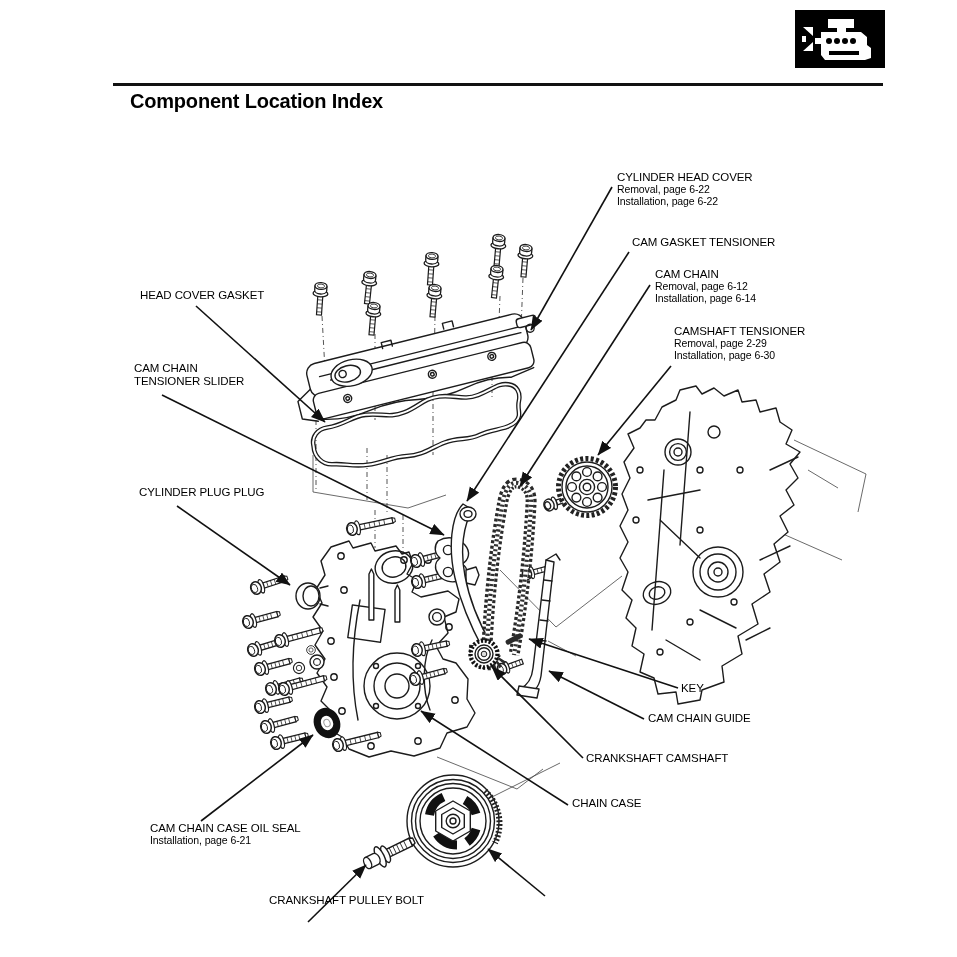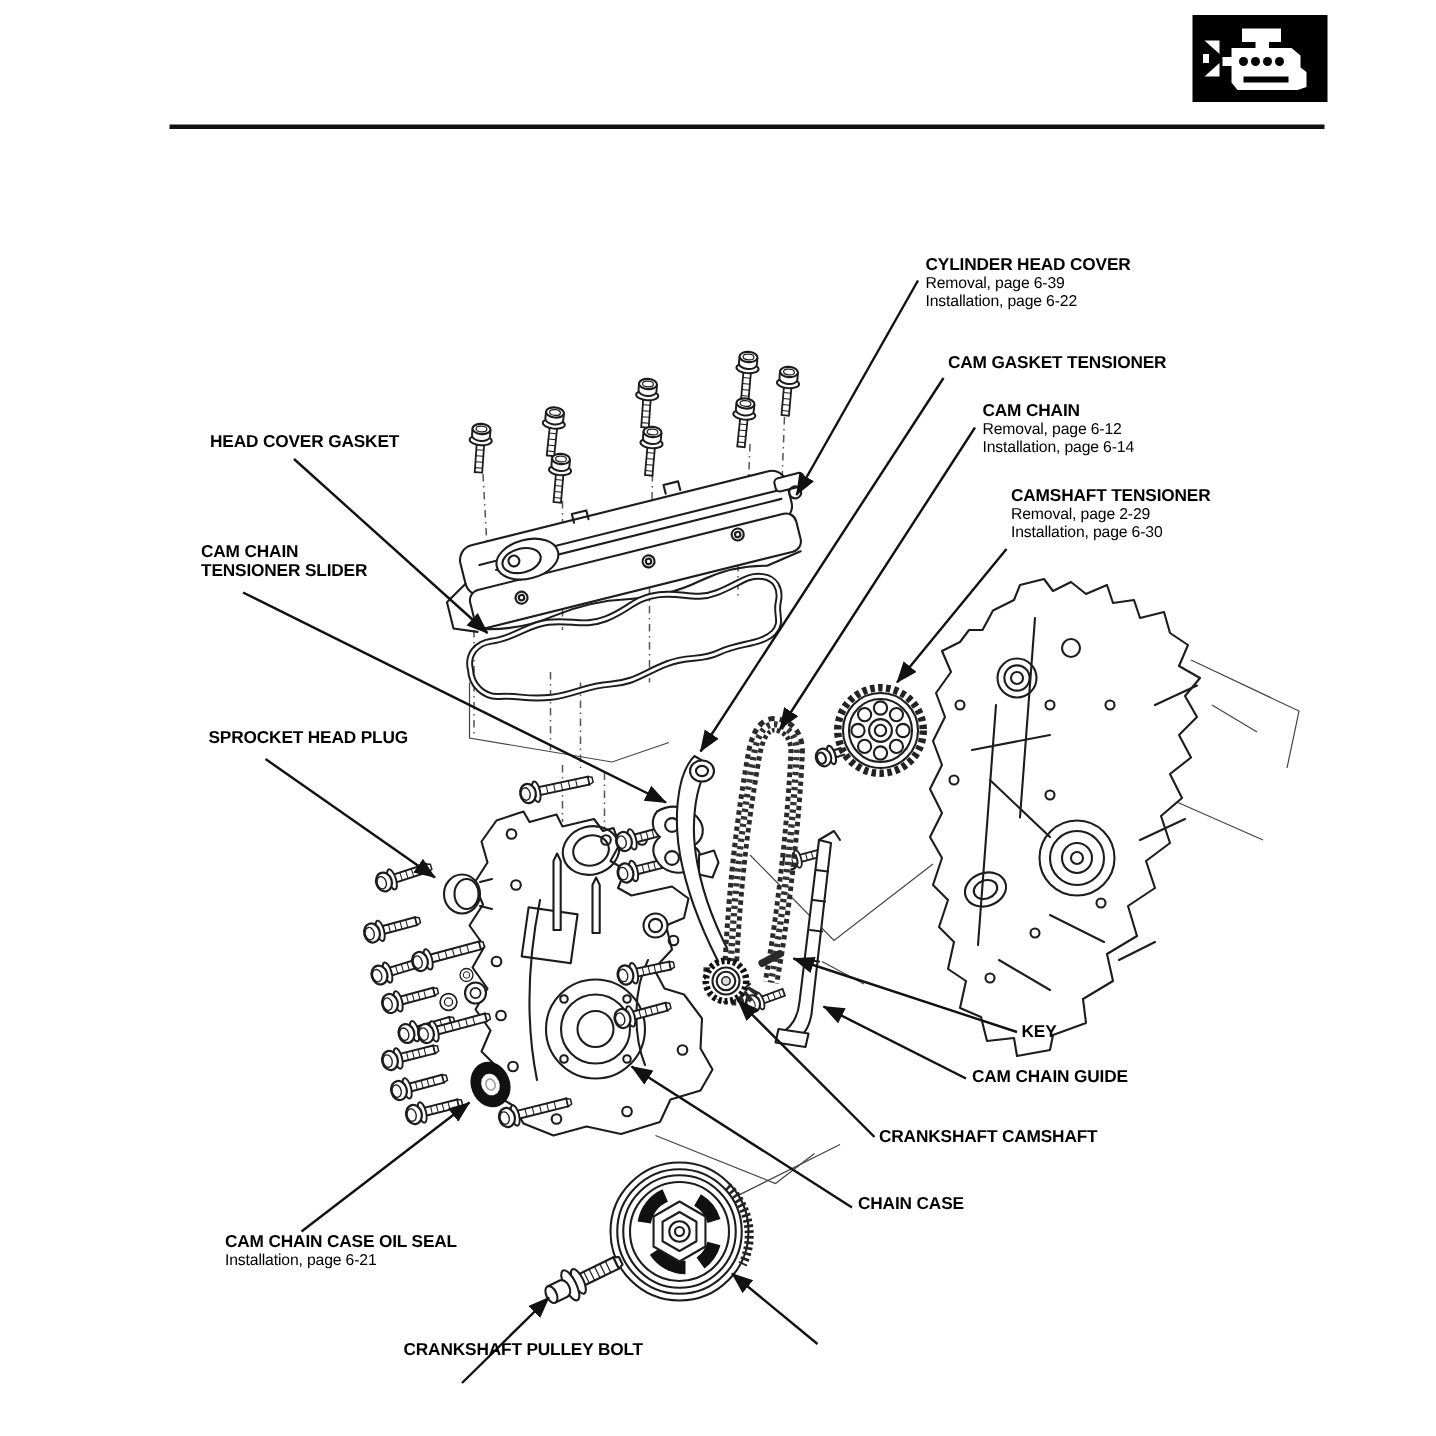--- a/index.html
+++ b/index.html
@@ -3,21 +3,21 @@
 <meta charset="utf-8">
 <style>
   html,body{margin:0;padding:0;background:#fff;}
   .page{position:relative;width:957px;height:957px;background:#fff;overflow:hidden;
         font-family:"Liberation Sans",sans-serif;color:#000;}
   .hdr-rule{position:absolute;left:113px;top:83px;width:770px;height:3px;background:#111;}
   .page-title{position:absolute;left:130px;top:90px;font-size:20px;font-weight:bold;
               letter-spacing:-.2px;}
   .eng-icon{position:absolute;left:795px;top:10px;width:90px;height:58px;background:#000;}
   .lbl{position:absolute;white-space:nowrap;}
-  .lbl .b{font-size:11.5px;font-weight:bold;line-height:13px;letter-spacing:-.1px;}
+  .lbl .b{font-size:11.5px;font-weight:normal;line-height:13px;letter-spacing:-.1px;}
   .lbl .s{font-size:10.5px;font-weight:normal;line-height:11.5px;letter-spacing:-.1px;}
   svg{position:absolute;left:0;top:0;}
   .art{stroke:#1c1c1c;fill:none;stroke-width:1.4;stroke-linejoin:round;stroke-linecap:round;}
   .artw{stroke:#1c1c1c;fill:#fff;stroke-width:1.4;stroke-linejoin:round;}
   .thin{stroke:#444;fill:none;stroke-width:.8;}
   .dashv{stroke:#555;fill:none;stroke-width:1;stroke-dasharray:5 3 1 3;}
   .leader{stroke:#111;fill:none;stroke-width:1.6;}
 </style>
 </head>
 <body>
@@ -37,20 +37,21 @@
       <g fill="#000">
         <circle cx="34" cy="31" r="3"></circle>
           <circle cx="42" cy="31" r="3"></circle>
         <circle cx="50" cy="31" r="3"></circle>
           <circle cx="58" cy="31" r="3"></circle>
         <rect x="34" y="41" width="30" height="4"></rect>
       </g>
     </svg>
   </div>
   <div class="hdr-rule"></div>
+  <div class="page-title">Component Location Index</div>
 
   <svg width="957" height="957" viewBox="0 0 957 957">
     <defs>
       <marker id="ah" markerWidth="10" markerHeight="8" refX="8.6" refY="3.5" orient="auto">
         <path d="M0,0 L9,3.5 L0,7 Z" fill="#111"></path>
       </marker>
       <g id="bolt-m">
         <rect x="7.4" y="-2.7" width="23" height="5.4" fill="#fff" stroke="#1c1c1c" stroke-width="1.3"></rect>
         <path d="M12,-2.7 V2.7 M16,-2.7 V2.7 M20,-2.7 V2.7 M24,-2.7 V2.7" stroke="#1c1c1c" stroke-width=".7"></path>
         <path d="M30.4,-2.7 l2.6,1 v3.4 l-2.6,1 z" fill="#fff" stroke="#1c1c1c" stroke-width="1"></path>
@@ -366,21 +367,21 @@
       <line x1="583" y1="758" x2="492" y2="667" marker-end="url(#ah)"></line>
       <line x1="568" y1="805" x2="421" y2="711" marker-end="url(#ah)"></line>
       <line x1="201" y1="821" x2="313" y2="735" marker-end="url(#ah)"></line>
       <line x1="545" y1="896" x2="488" y2="849" marker-end="url(#ah)"></line>
       <line x1="308" y1="922" x2="366" y2="865" marker-end="url(#ah)"></line>
     </g>
   </svg>
 
   <div class="lbl" style="left:617px;top:171px">
     <div class="b">CYLINDER HEAD COVER</div>
-    <div class="s">Removal, page 6-39</div>
+    <div class="s">Removal, page 6-22</div>
     <div class="s">Installation, page 6-22</div>
   </div>
 
   <div class="lbl" style="left:632px;top:236px">
     <div class="b">CAM GASKET TENSIONER</div>
   </div>
 
   <div class="lbl" style="left:655px;top:268px">
     <div class="b">CAM CHAIN</div>
     <div class="s">Removal, page 6-12</div>
@@ -396,21 +397,21 @@
   <div class="lbl" style="left:140px;top:289px">
     <div class="b">HEAD COVER GASKET</div>
   </div>
 
   <div class="lbl" style="left:134px;top:362px">
     <div class="b">CAM CHAIN</div>
     <div class="b">TENSIONER SLIDER</div>
   </div>
 
   <div class="lbl" style="left:139px;top:486px">
-    <div class="b">SPROCKET HEAD PLUG</div>
+    <div class="b">CYLINDER PLUG PLUG</div>
   </div>
 
   <div class="lbl" style="left:681px;top:682px">
     <div class="b">KEY</div>
   </div>
 
   <div class="lbl" style="left:648px;top:712px">
     <div class="b">CAM CHAIN GUIDE</div>
   </div>
 

